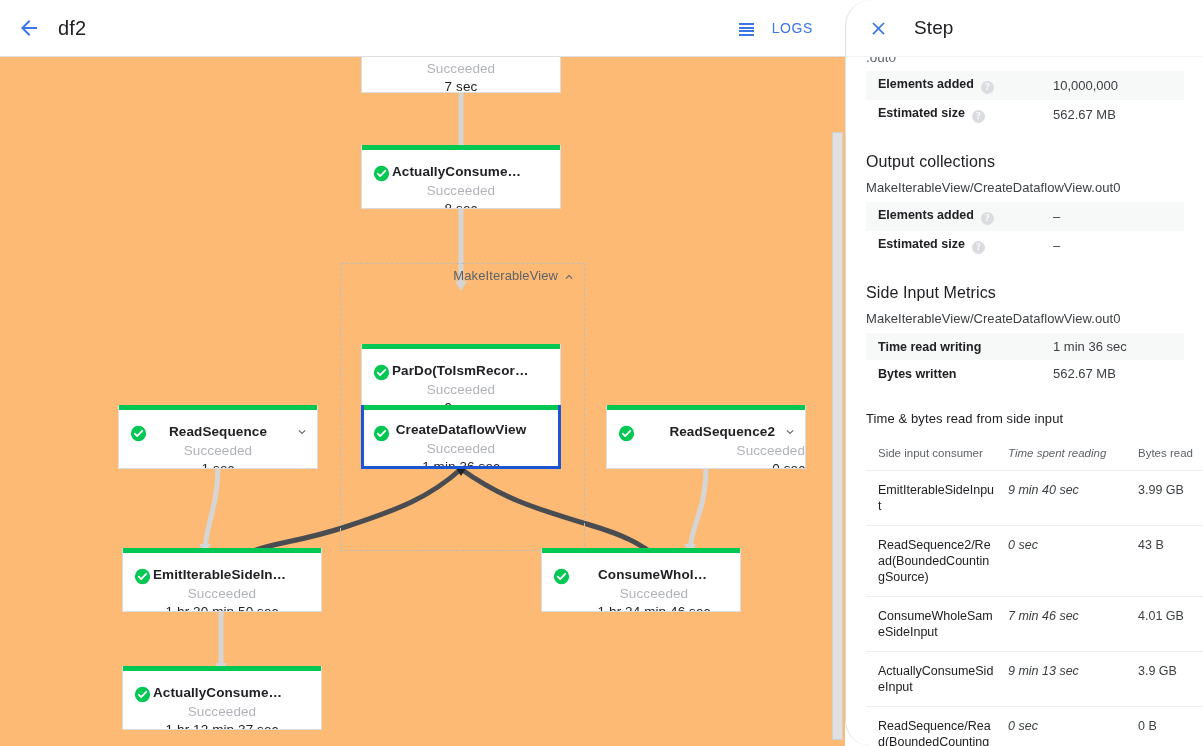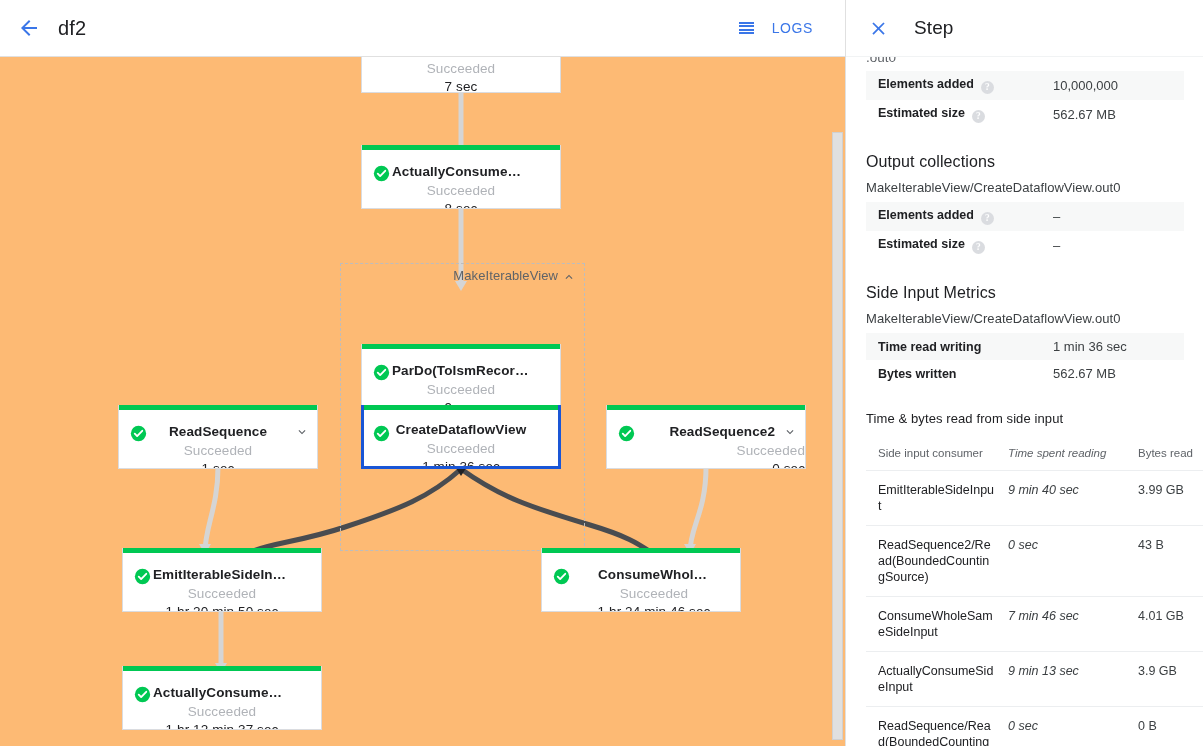--- a/index.html
+++ b/index.html
@@ -46,21 +46,21 @@
   .job-title {
     font-size: 20px;
     font-weight: 400;
     color: #202124;
     margin-left: 8px;
     letter-spacing: .1px;
   }
   .topbar-spacer { flex: 1 1 auto; }
   .logs-btn {
     display: flex;
-    align-items: center;
+    align-items: flex-end;
     gap: 18px;
     color: #3a76e8;
     font-size: 14px;
     font-weight: 500;
     letter-spacing: .6px;
     margin-right: 26px;
     cursor: pointer;
     padding: 6px 6px;
     border-radius: 4px;
     white-space: nowrap;
@@ -223,20 +223,21 @@
   
   .panel {
     position: absolute;
     left: 845px; top: 0;
     width: 358px;
     height: 746px;
     background: #ffffff;
     border-left: 1px solid #e0e0e0;
     box-sizing: border-box;
     overflow: hidden;
+    border-radius: 26px;
   }
   .panel-head {
     height: 57px;
     display: flex;
     align-items: center;
     border-bottom: 1px solid #f1f3f4;
     box-sizing: border-box;
   }
   .close-btn {
     width: 40px; height: 40px;

